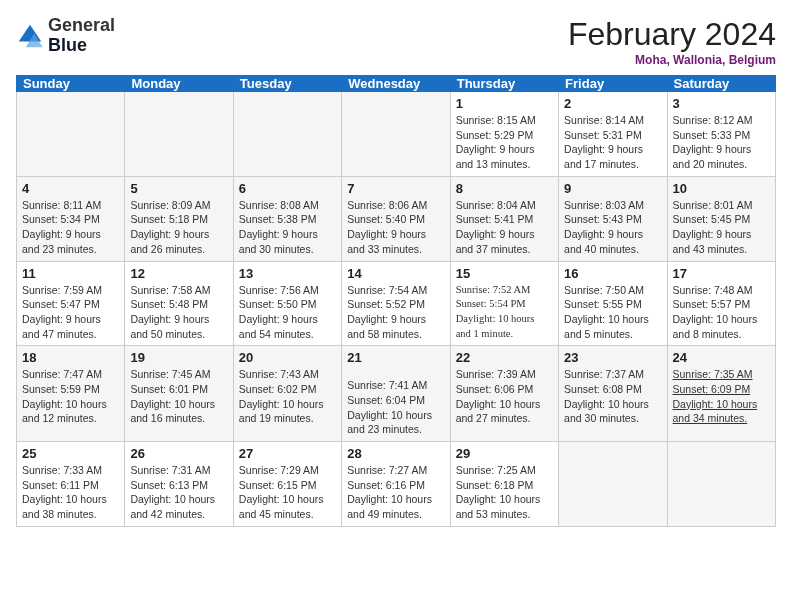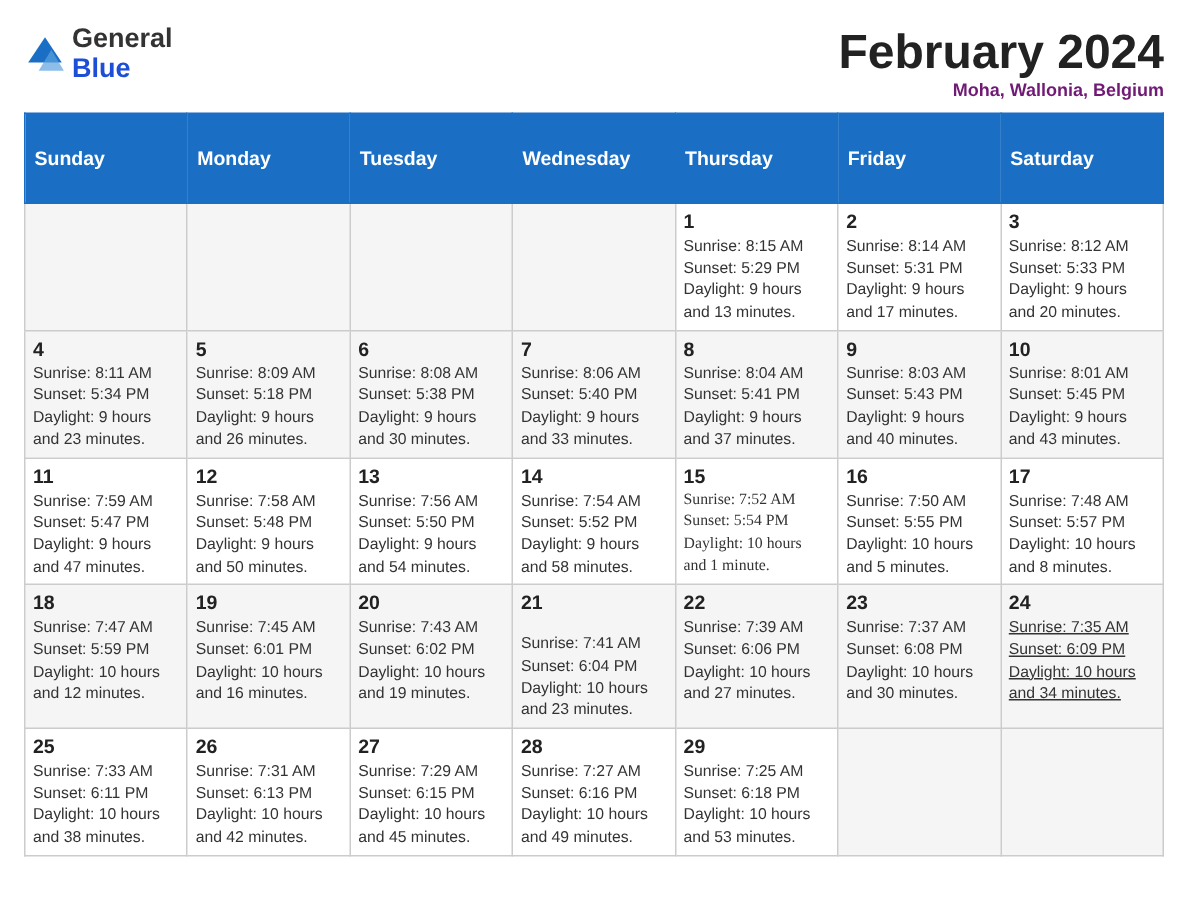--- a/index.html
+++ b/index.html
@@ -21,48 +21,48 @@
       align-items: center;
       gap: 4px;
     }
     .logo-text {
       font-size: 18px;
       font-weight: bold;
       color: #333;
       line-height: 1.1;
     }
     .logo-text span {
-      color: #1d4ed8;
+      color: #0f172a;
     }
     .logo-icon {
       width: 28px;
       height: 28px;
     }
     .title-block {
       text-align: right;
     }
     .title-block h1 {
       font-size: 32px;
-      font-weight: bold;
+      font-weight: normal;
       color: #222;
     }
     .title-block h2 {
       font-size: 12px;
       font-weight: bold;
       color: #701a75;
     }
     .calendar {
       width: 100%;
       border-collapse: collapse;
       font-size: 11px;
     }
     .calendar thead tr th {
       background: #1a6fc4;
       color: #fff;
-      padding: 22px 6px;
+      padding: 0 6px;
       text-align: left;
       font-size: 13px;
       font-weight: bold;
       border: 1px solid #1a6fc4;
     }
     .calendar tbody tr td {
       border: 1px solid #ccc;
       vertical-align: top;
       padding: 4px 5px;
       width: 108px;

